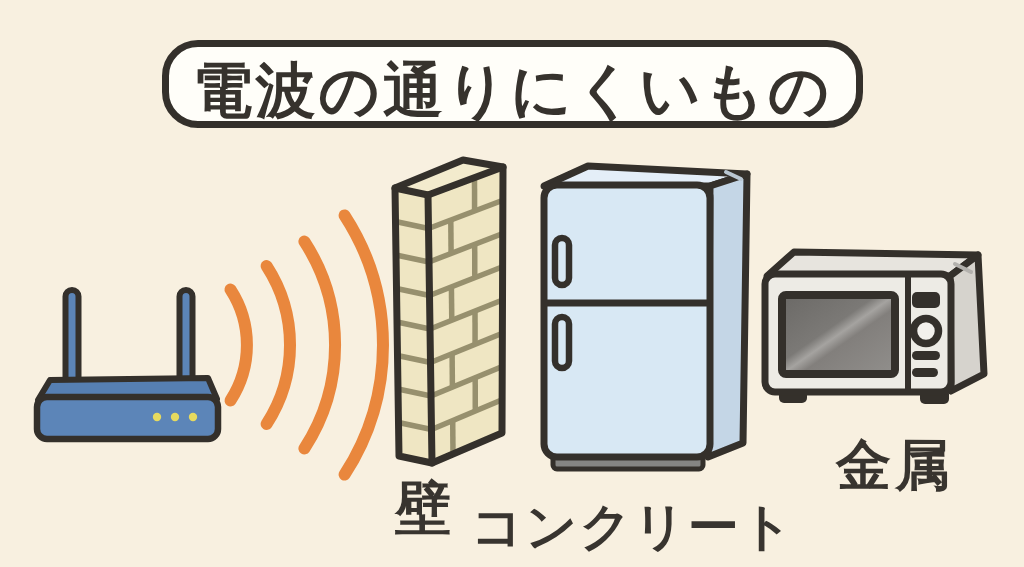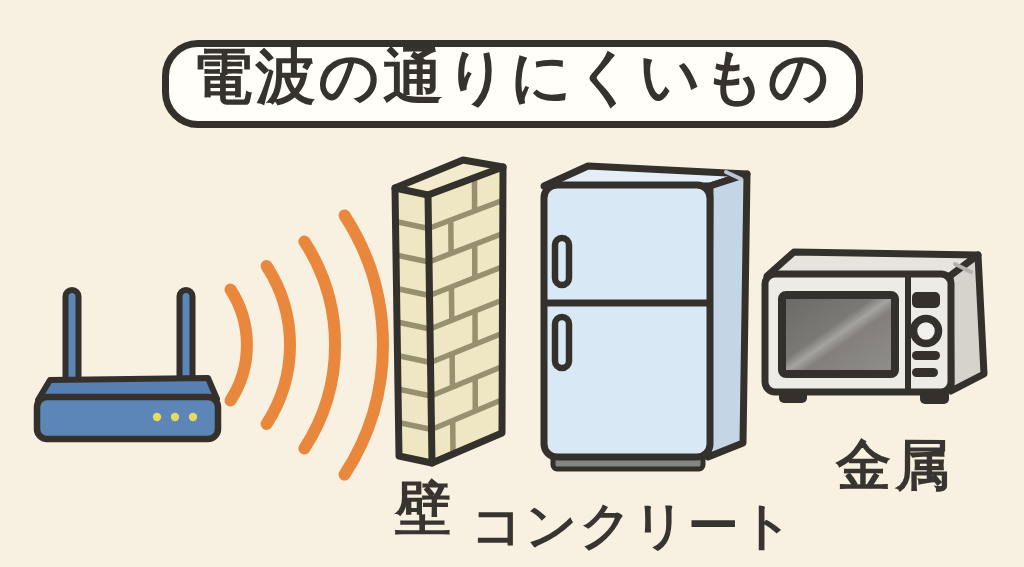--- a/index.html
+++ b/index.html
@@ -4,33 +4,33 @@
 <style>
   html,body{margin:0;padding:0;}
   body{font-family:"Liberation Sans","DejaVu Sans",sans-serif;}
   .stage{
     position:relative;width:1024px;height:567px;overflow:hidden;
     background:#f8f0e0;
   }
   .banner{
     position:absolute;left:162px;top:40px;width:701px;height:88px;
     box-sizing:border-box;border:7px solid #34302b;border-radius:36px;
-    background:#fffef9;display:flex;align-items:flex-start;justify-content:center;
+    background:#fffef9;display:flex;align-items:flex-end;justify-content:center;
   }
   .banner .title{
     font-size:60px;font-weight:700;color:#36322d;letter-spacing:3px;
     white-space:nowrap;line-height:1;
   }
   .illus{position:absolute;left:0;top:0;width:1024px;height:567px;}
   .obj-label{
     position:absolute;transform:translateX(-50%);
     font-weight:700;color:#38342f;white-space:nowrap;line-height:1;
   }
   .lbl-wall{left:423px;top:480px;font-size:56px;}
-  .lbl-concrete{left:633px;top:501px;font-size:51px;letter-spacing:2px;font-family:Liberation Serif, serif;}
+  .lbl-concrete{left:633px;top:501px;font-size:51px;letter-spacing:2px;}
   .lbl-metal{left:895px;top:438px;font-size:55px;letter-spacing:4px;}
 </style>
 </head>
 <body>
 
 <div class="stage">
 
   <div class="banner">
     <div class="title">電波の通りにくいもの</div>
   </div>

